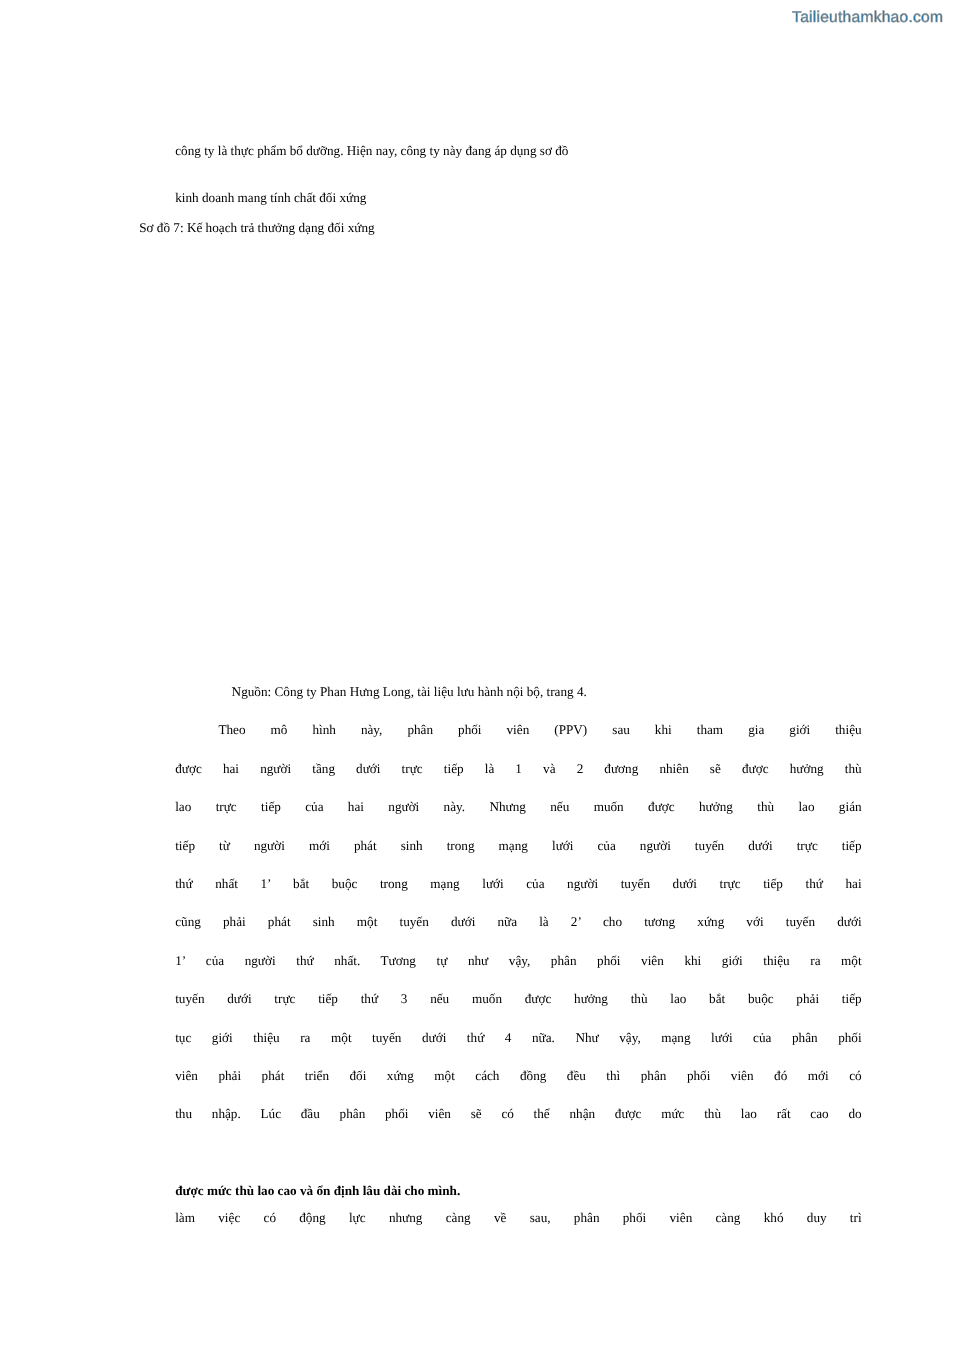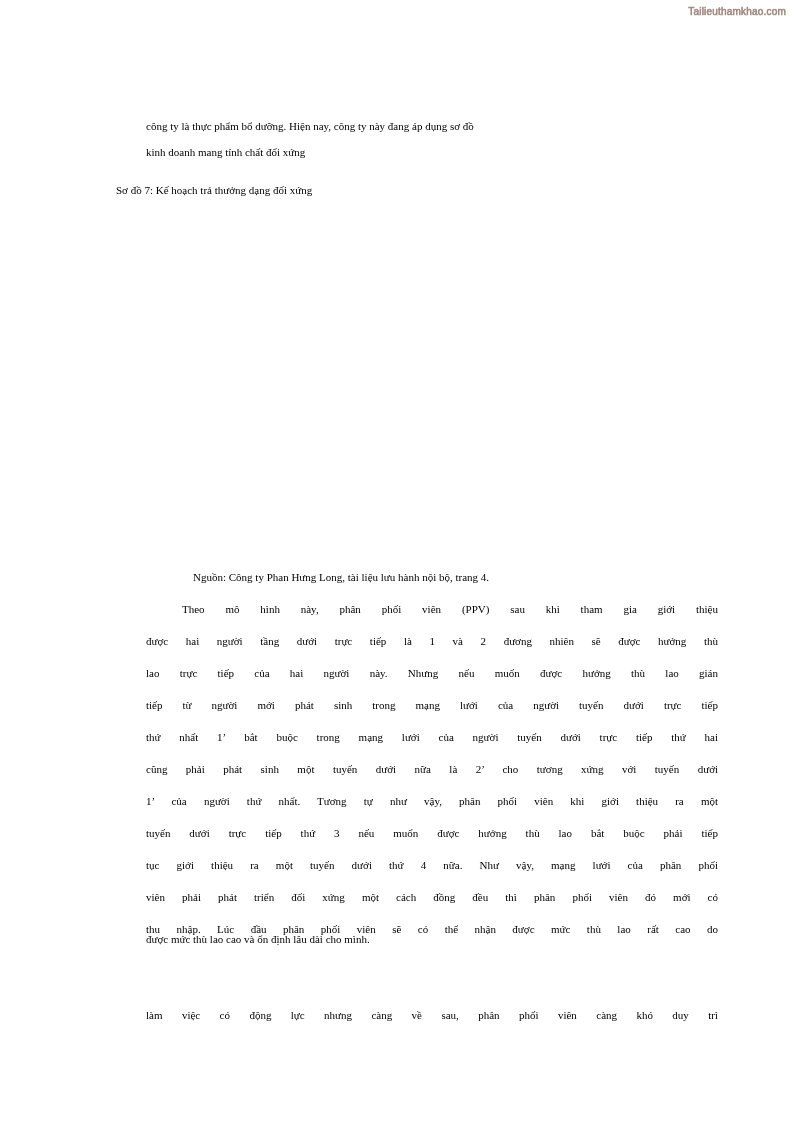--- a/index.html
+++ b/index.html
@@ -13,22 +13,22 @@
       position: relative;
       overflow: hidden;
       font-family: "Liberation Serif", "DejaVu Serif", serif;
       color: #000000;
     }
     .watermark {
       position: absolute;
       top: 6px;
       right: 8px;
       font-family: "Liberation Sans", "DejaVu Sans", sans-serif;
-      font-size: 10px;
-      color: #c2410c;
+      font-size: 13px;
+      color: #0369a1;
       -webkit-text-stroke: 0.6px #9a9a9a;
       letter-spacing: 0.2px;
     }
     .line {
       position: absolute;
       font-size: 11px;
       line-height: 22px;
       white-space: nowrap;
     }
     .justify {
@@ -47,21 +47,21 @@
       height: 350px;
     }
   </style>
 </head>
 <body>
 
 <div class="watermark">Tailieuthamkhao.com</div>
 
 <div>
   <div class="line left-146" style="top:115px; width:572px;">công ty là thực phẩm bổ dưỡng. Hiện nay, công ty này đang áp dụng sơ đồ</div>
-  <div class="line left-146" style="top:141px;">kinh doanh mang tính chất đối xứng</div>
+  <div class="line left-146" style="top:154px;">kinh doanh mang tính chất đối xứng</div>
 </div>
 
 <div class="line left-120" style="top:179px;">Sơ đồ 7: Kế hoạch trả thưởng dạng đối xứng</div>
 
 <div class="diagram-area"></div>
 
 <div class="line" style="left:193px; top:566px;">Nguồn: Công ty Phan Hưng Long, tài liệu lưu hành nội bộ, trang 4.</div>
 
 <div>
   <div class="line justify" style="left:182px; width:536px; top:598px;">Theo mô hình này, phân phối viên (PPV) sau khi tham gia giới thiệu</div>
@@ -69,14 +69,14 @@
   <div class="line justify left-146" style="width:572px; top:662px;">lao trực tiếp của hai người này. Nhưng nếu muốn được hưởng thù lao gián</div>
   <div class="line justify left-146" style="width:572px; top:694px;">tiếp từ người mới phát sinh trong mạng lưới của người tuyến dưới trực tiếp</div>
   <div class="line justify left-146" style="width:572px; top:726px;">thứ nhất 1’ bắt buộc trong mạng lưới của người tuyến dưới trực tiếp thứ hai</div>
   <div class="line justify left-146" style="width:572px; top:758px;">cũng phải phát sinh một tuyến dưới nữa là 2’ cho tương xứng với tuyến dưới</div>
   <div class="line justify left-146" style="width:572px; top:790px;">1’ của người thứ nhất. Tương tự như vậy, phân phối viên khi giới thiệu ra một</div>
   <div class="line justify left-146" style="width:572px; top:822px;">tuyến dưới trực tiếp thứ 3 nếu muốn được hưởng thù lao bắt buộc phải tiếp</div>
   <div class="line justify left-146" style="width:572px; top:854px;">tục giới thiệu ra một tuyến dưới thứ 4 nữa. Như vậy, mạng lưới của phân phối</div>
   <div class="line justify left-146" style="width:572px; top:886px;">viên phải phát triển đối xứng một cách đồng đều thì phân phối viên đó mới có</div>
   <div class="line justify left-146" style="width:572px; top:918px;">thu nhập. Lúc đầu phân phối viên sẽ có thể nhận được mức thù lao rất cao do</div>
   <div class="line justify left-146" style="width:572px; top:1004px;">làm việc có động lực nhưng càng về sau, phân phối viên càng khó duy trì</div>
-  <div class="line left-146" style="top:928px;">được mức thù lao cao và ổn định lâu dài cho mình.</div>
+  <div class="line left-146" style="top:982px;font-weight:bold;">được mức thù lao cao và ổn định lâu dài cho mình.</div>
 </div>
 
 </body></html>

